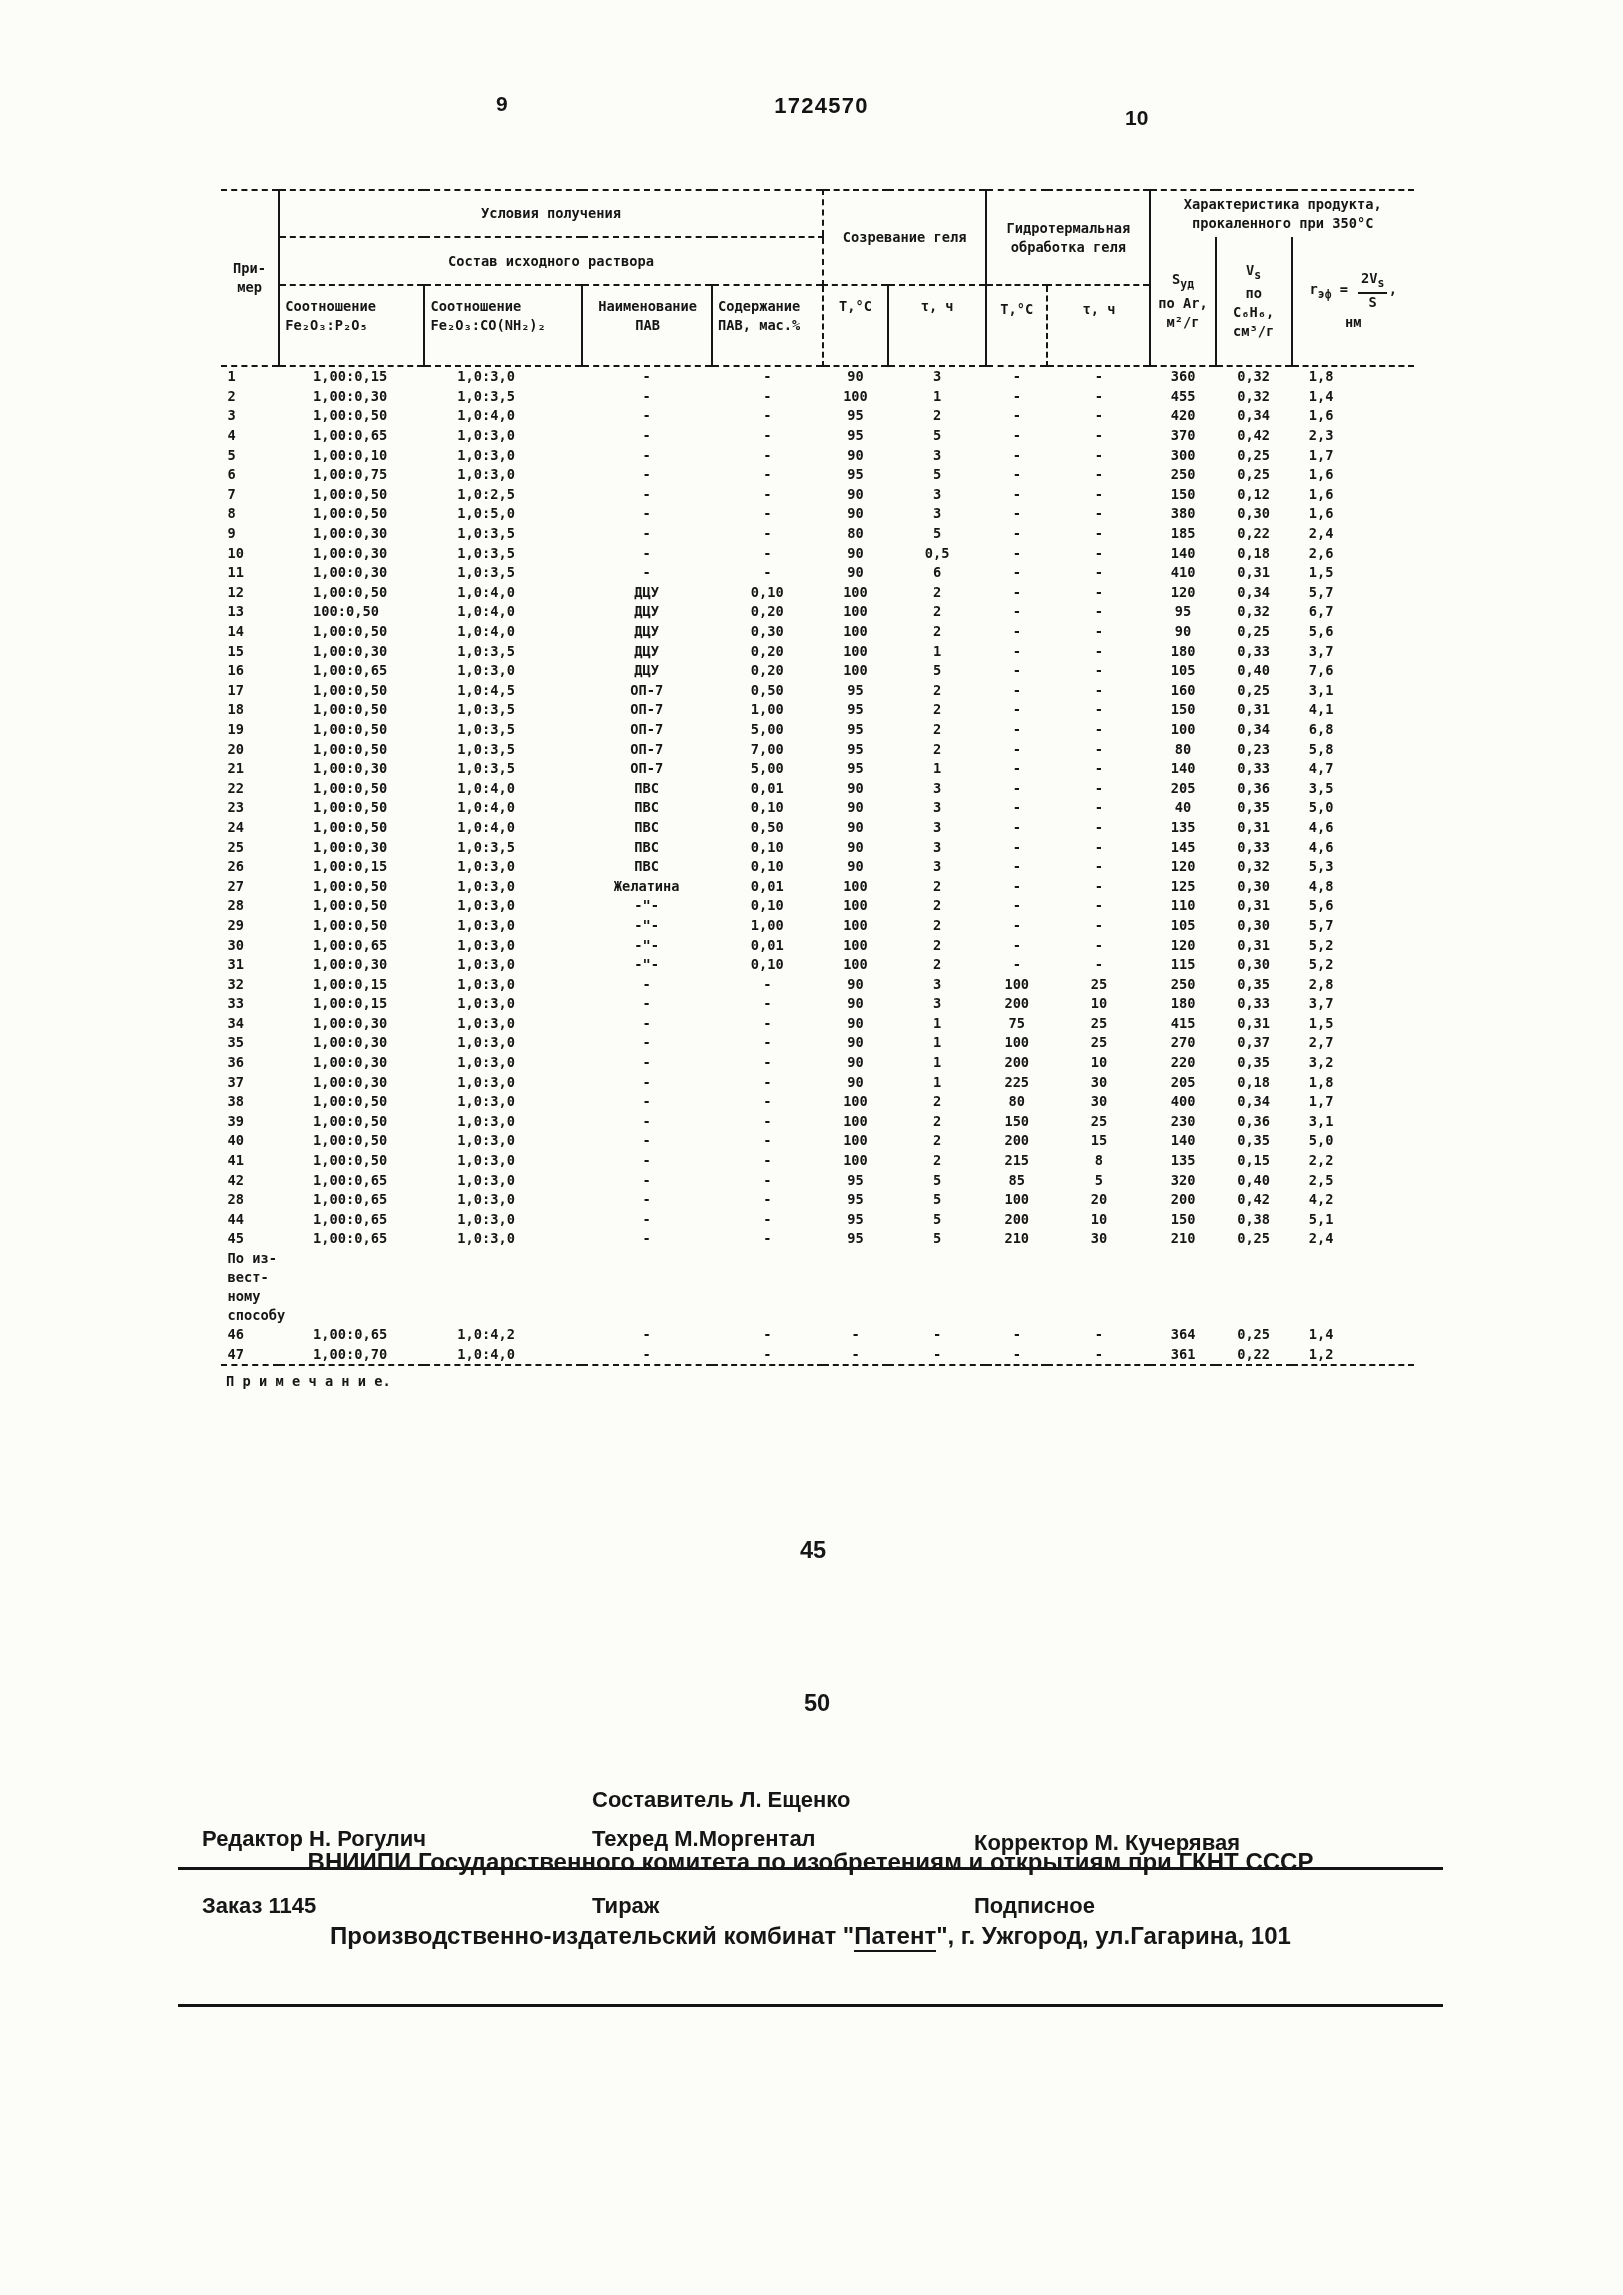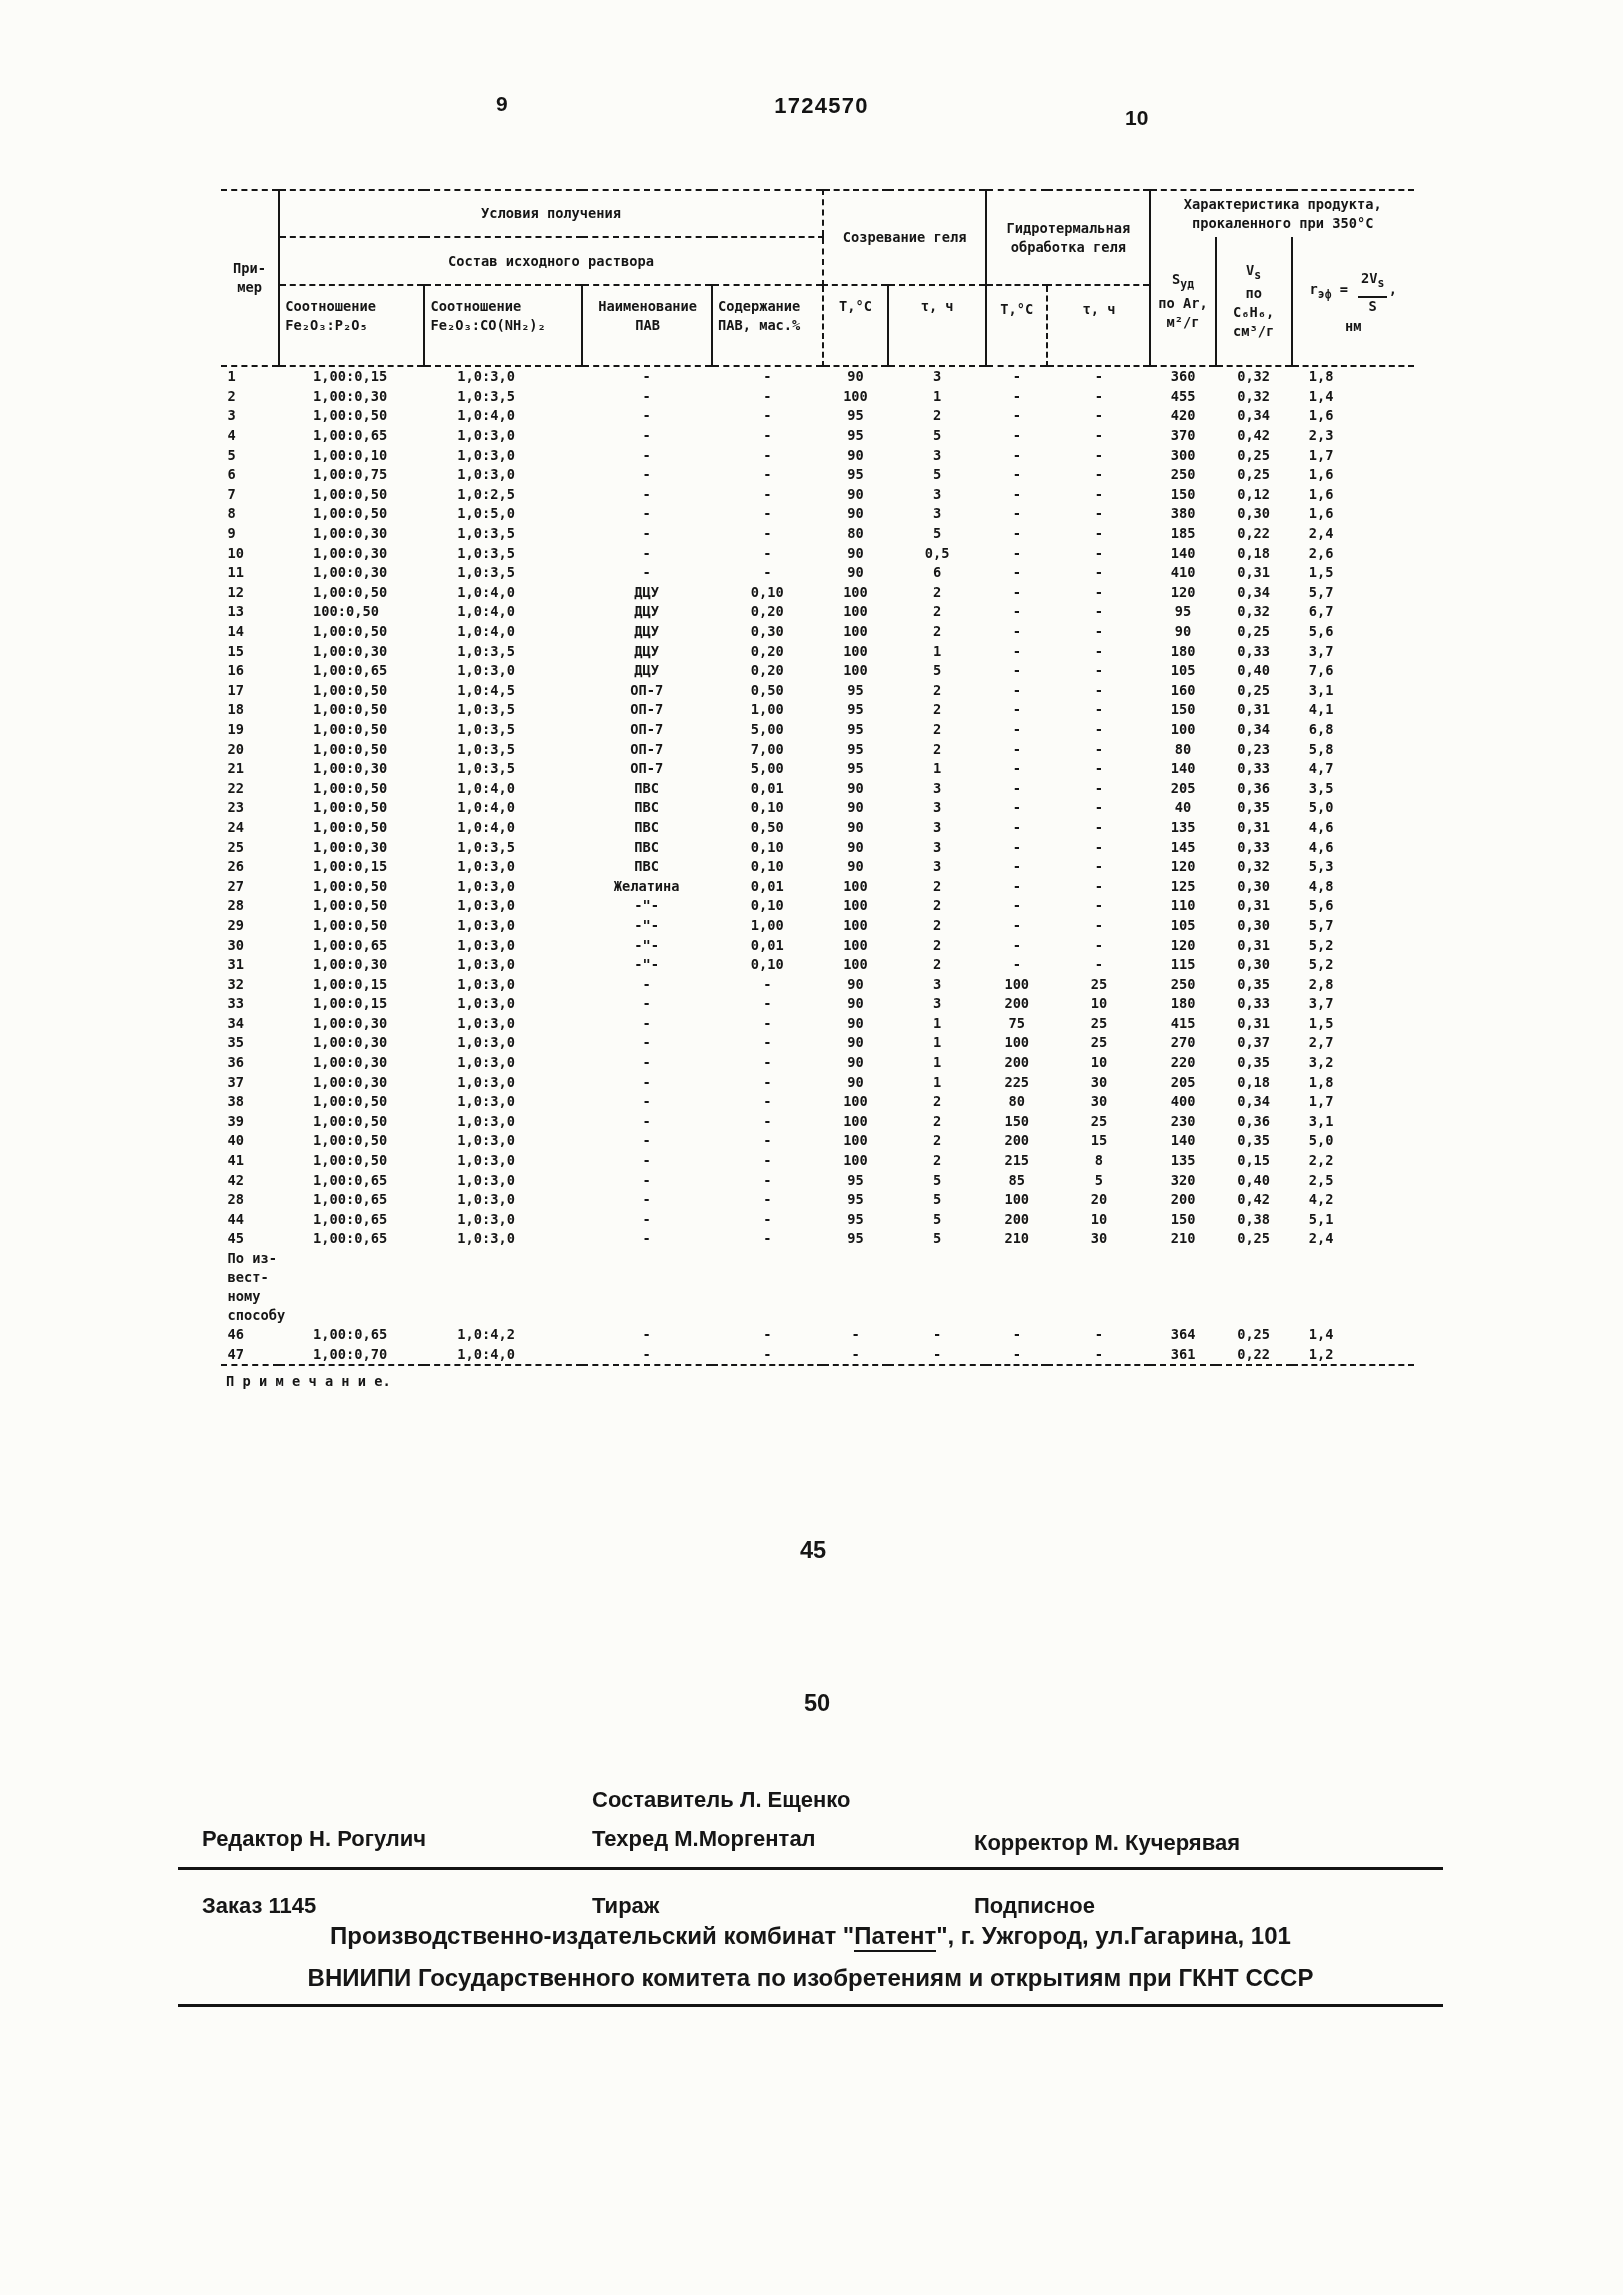--- a/index.html
+++ b/index.html
@@ -47,21 +47,21 @@
   .h3 .lh1 { border-left:2px solid #161616; text-align:left; padding-left:5.2px; white-space:pre-line; vertical-align:top; padding-top:10.5px;}
   .h3 .lh2 { border-left:2px solid #161616; text-align:left; padding-left:5.2px; white-space:pre-line; vertical-align:top; padding-top:10.5px;}
   .h3 .lh3 { border-left:2px solid #161616; text-align:center; padding-left:2px; white-space:pre-line; vertical-align:top; padding-top:10.5px;}
   .h3 .lh4 { border-left:2px solid #161616; text-align:left; padding-left:5.2px; white-space:pre-line; vertical-align:top; padding-top:10.5px;}
   .h3 .lt1 { border-left:2px dashed #161616; vertical-align:top; padding-top:10.5px;}
   .h3 .ltau1 { border-left:2px solid #161616; vertical-align:top; padding-top:10.5px;}
   .h3 .lt2 { border-left:2px solid #161616; vertical-align:top; padding-top:14.4px;}
   .h3 .ltau2 { border-left:2px dashed #161616; vertical-align:top; padding-top:14.4px;}
 
   .frac { display:inline-block; vertical-align:middle; text-align:center; margin:0 2px; }
-  .frac .num { display:block; border-bottom:2px solid #161616; padding:0 2.6px; line-height:25px; }
+  .frac .num { display:block; border-bottom:2px solid #161616; padding:0 2.6px; line-height:17px; }
   .frac .den { display:block; line-height:17px; }
   .runit { display:block; margin-top:2.6px; }
 
   .ptable tbody td { padding:0; height:19.6px; text-align:center; white-space:pre; vertical-align:middle; }
   .ptable tbody td.c0  { text-align:left; padding-left:6.5px; }
   .ptable tbody td.c1  { text-align:left; padding-left:34px; }
   .ptable tbody td.c2  { text-align:left; padding-left:33px; }
   .ptable tbody td.c11 { text-align:left; padding-left:17px; }
 
   
@@ -834,20 +834,20 @@
   <div class="abs f" style="left:202px; top:1826px;">Редактор  Н. Рогулич</div>
   <div class="abs f" style="left:592px; top:1826px;">Техред М.Моргентал</div>
   <div class="abs f" style="left:974px; top:1830px;">Корректор М. Кучерявая</div>
 
   <div class="rule" style="top:1867px;"></div>
 
   <div class="abs f" style="left:202px; top:1893px;">Заказ  1145</div>
   <div class="abs f" style="left:592px; top:1893px;">Тираж</div>
   <div class="abs f" style="left:974px; top:1893px;">Подписное</div>
 
-  <div class="centerband fb" style="top:1964px;">ВНИИПИ Государственного комитета по изобретениям и открытиям при ГКНТ СССР</div>
+  <div class="centerband fb" style="top:1848px;">ВНИИПИ Государственного комитета по изобретениям и открытиям при ГКНТ СССР</div>
 
   <div class="rule" style="top:2004px;"></div>
 
   <div class="centerband fb" style="top:1922px;"><span>Производственно-издательский комбинат "</span><span class="uline">Патент</span><span>", г. Ужгород, ул.Гагарина, 101</span></div>
 
 </div>
 
 
 </body></html>

